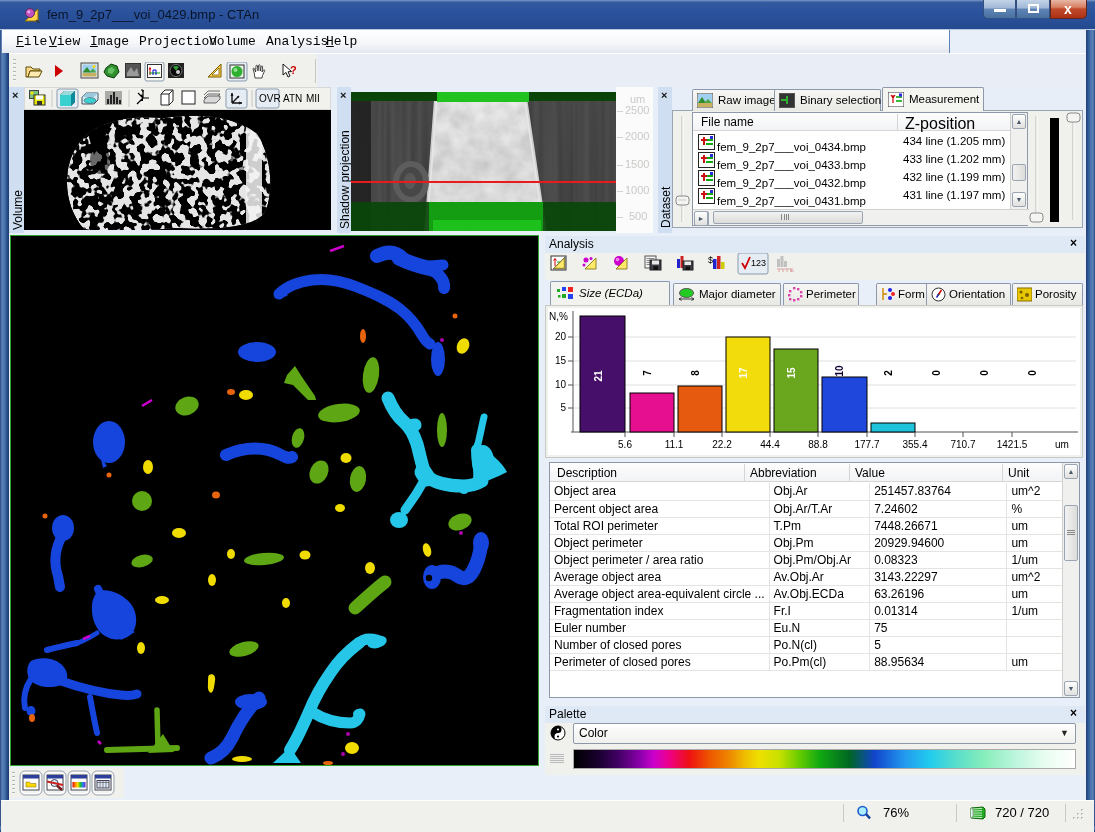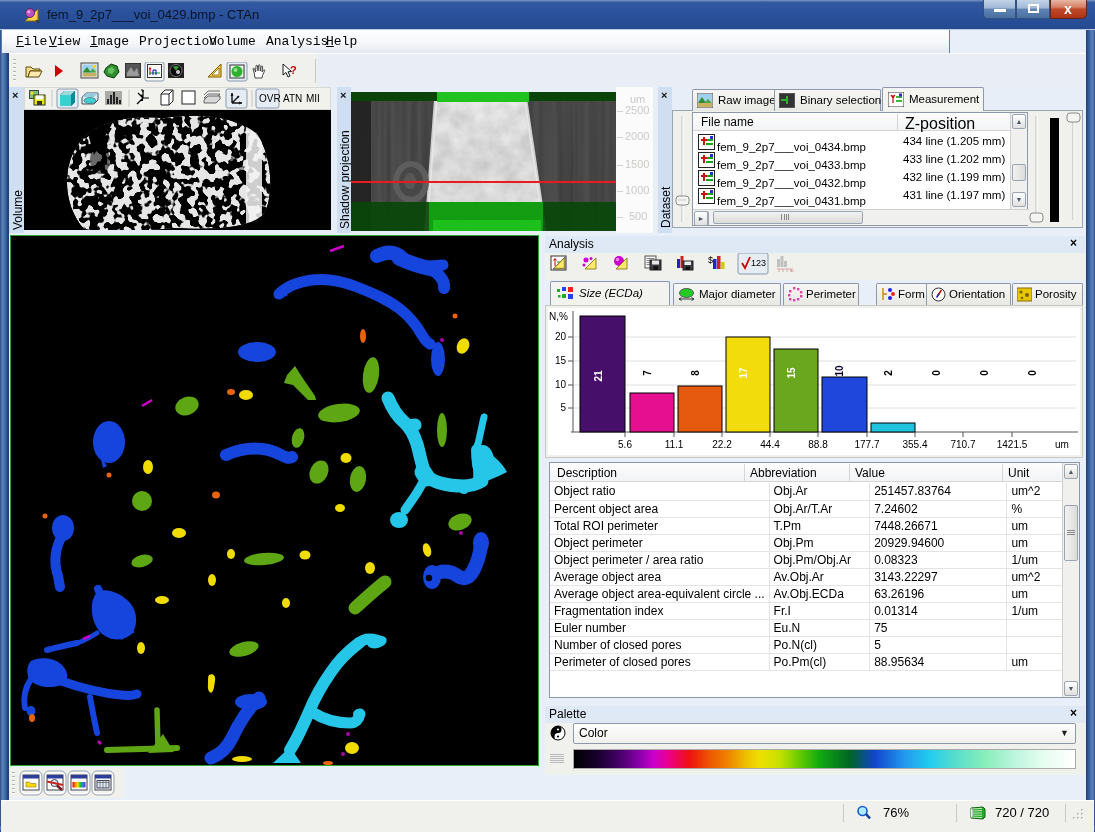--- a/index.html
+++ b/index.html
@@ -805,21 +805,21 @@
     </div>
     <table class="grid" style="position:absolute;left:0;top:20px;width:513px;">
       <colgroup>
           <col style="width:194px">
           <col style="width:105px">
           <col style="width:153px">
           <col style="width:61px">
         </colgroup>
       <tbody>
           <tr>
-            <td>Object ratio</td>
+            <td>Object area</td>
             <td>Obj.Ar</td>
             <td>251457.83764</td>
             <td>um^2</td>
           </tr>
       <tr>
             <td>Percent object area</td>
             <td>Obj.Ar/T.Ar</td>
             <td>7.24602</td>
             <td>%</td>
           </tr>

